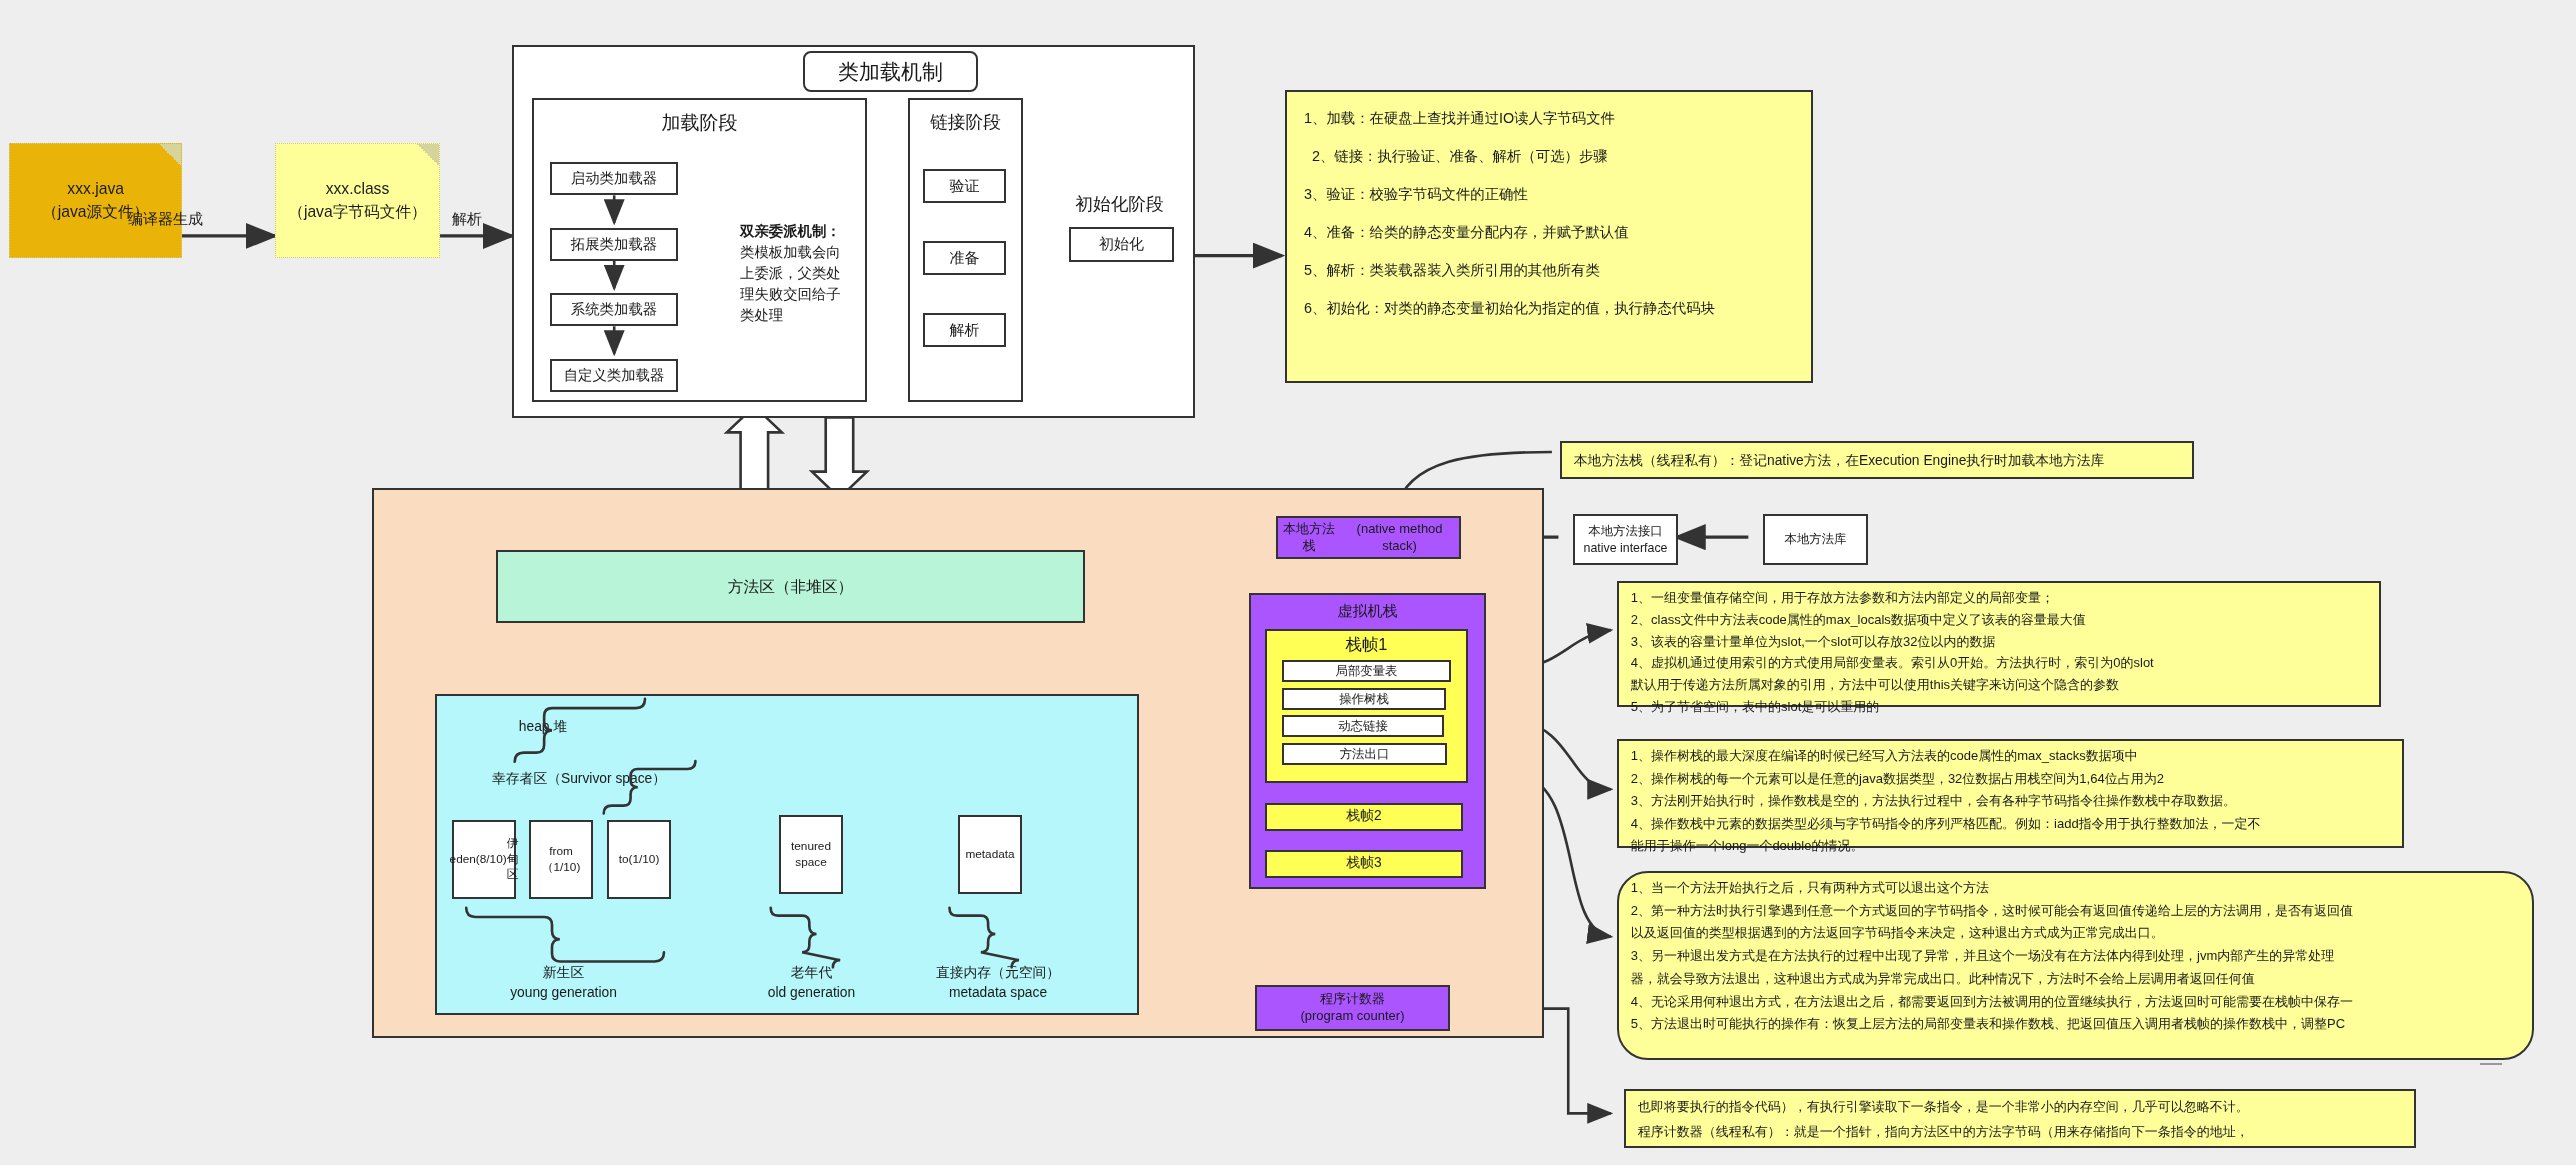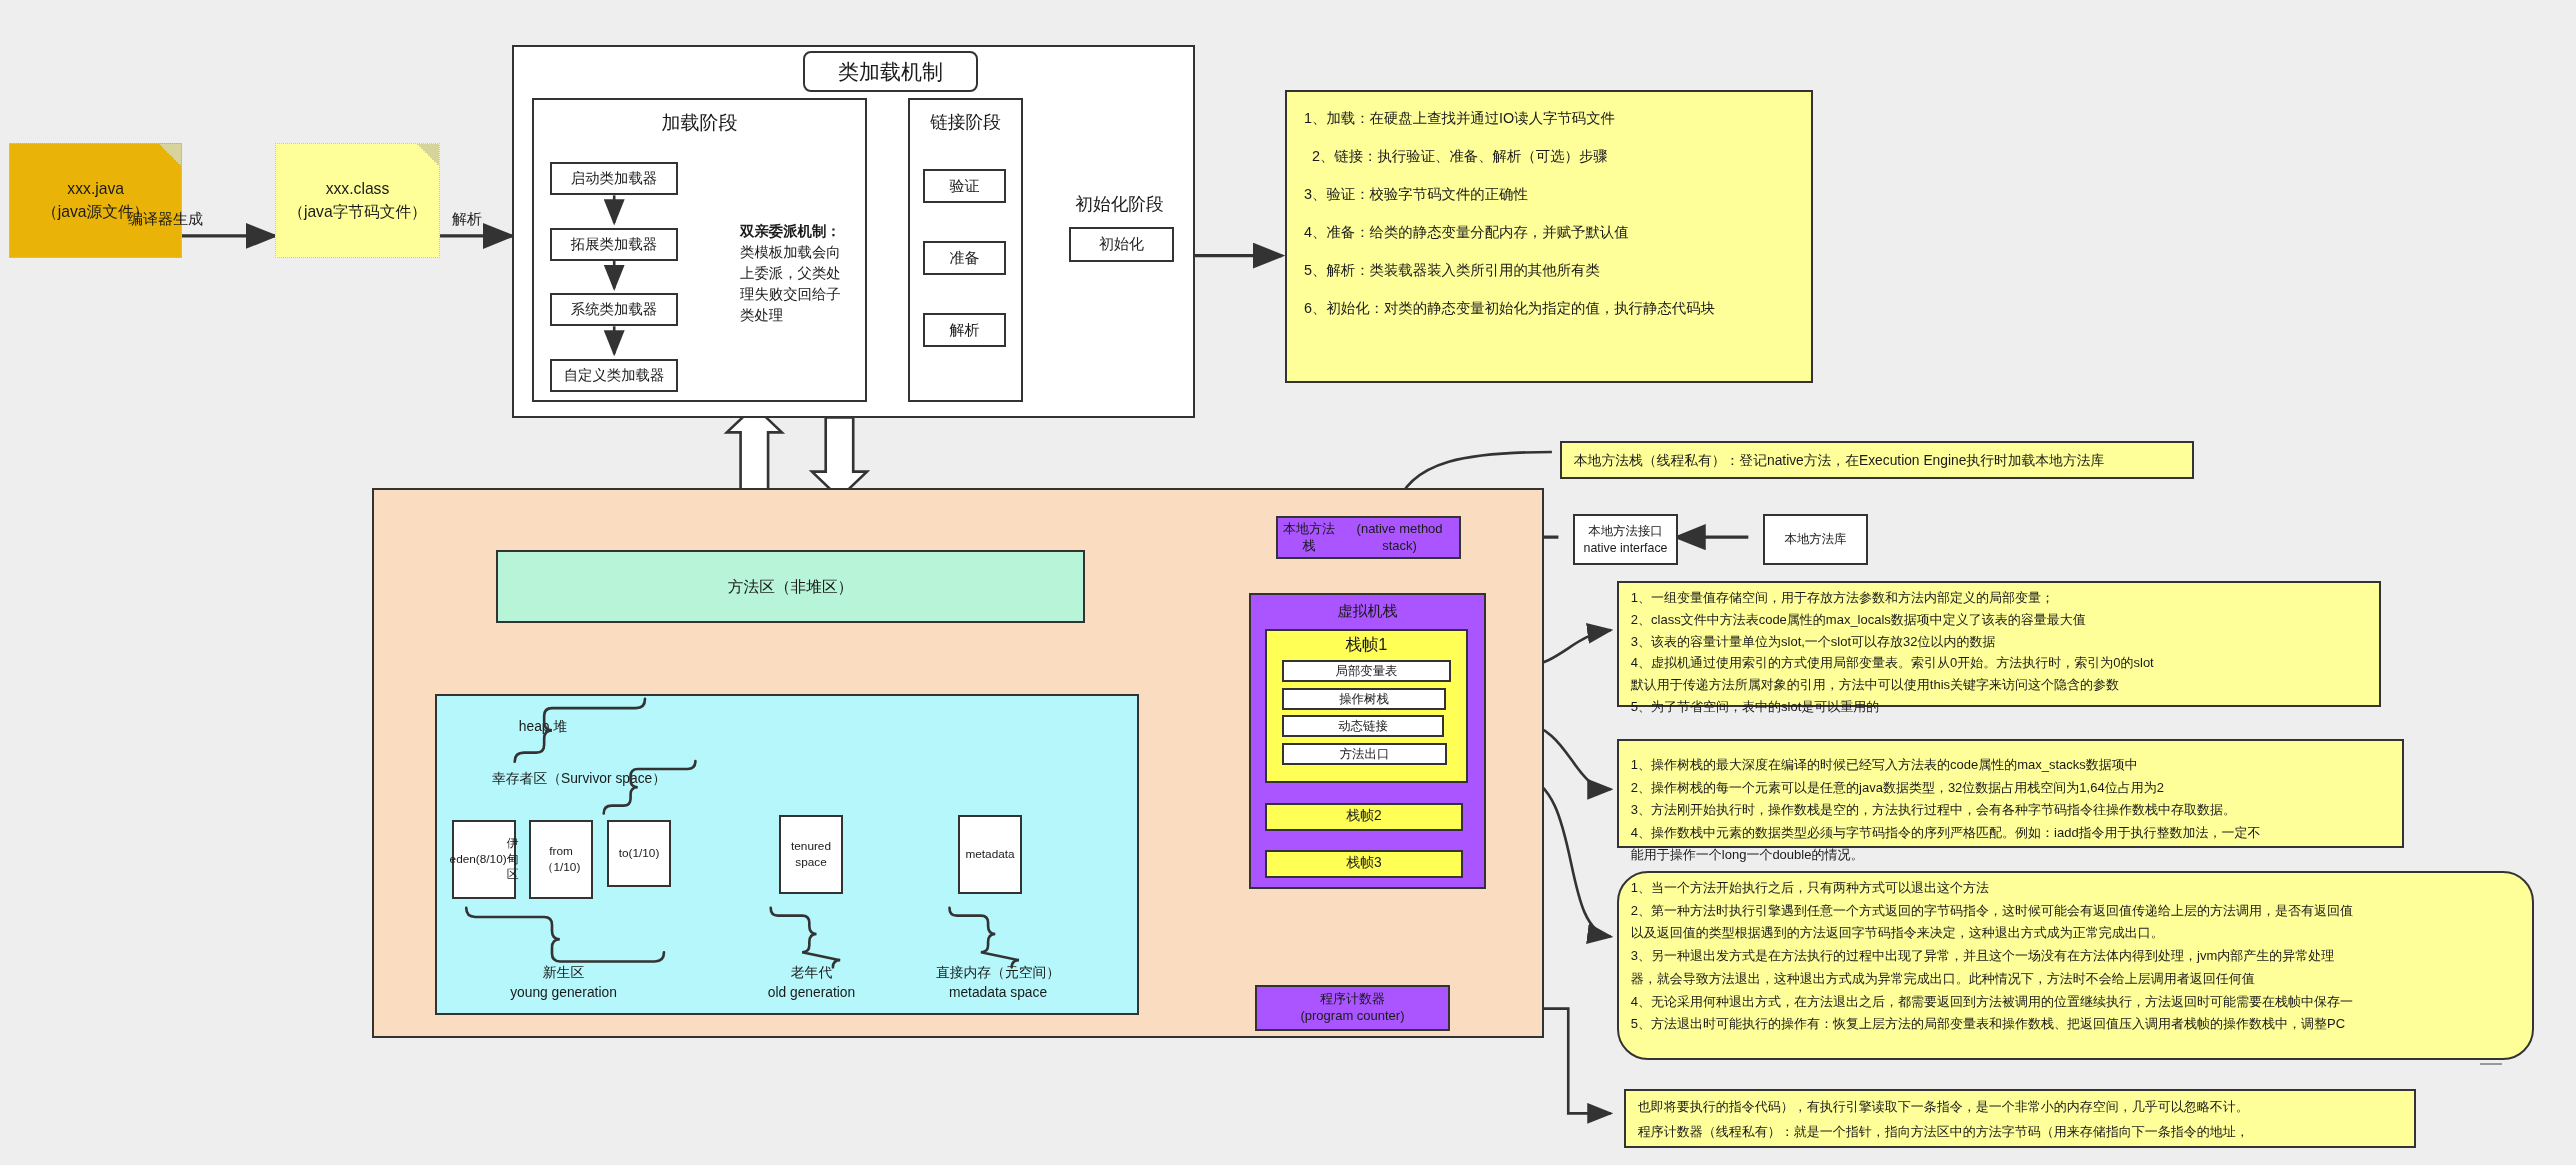--- a/index.html
+++ b/index.html
@@ -200,21 +200,21 @@
   </g>
 </svg>
 
 <div class="abs bx" style="left:452px;top:820px;width:64px;height:79px;font-size:11.8px;border-width:2px;">
   <span>eden(8/10)</span>
   <span>伊甸区</span>
 </div>
 <div class="abs bx" style="left:529px;top:820px;width:64px;height:79px;font-size:11.8px;border-width:2px;">
   <span>from（1/10)</span>
 </div>
-<div class="abs bx" style="left:607px;top:820px;width:64px;height:67px;font-size:11.8px;border-width:2px;">
+<div class="abs bx" style="left:607px;top:820px;width:64px;height:79px;font-size:11.8px;border-width:2px;">
   <span>to(1/10)</span>
 </div>
 <div class="abs bx" style="left:779px;top:815px;width:64px;height:79px;font-size:11.8px;border-width:2px;flex-direction:column;">
   <span>tenured</span>
   <span>space</span>
 </div>
 <div class="abs bx" style="left:958px;top:815px;width:64px;height:79px;font-size:11.8px;border-width:2px;">
   <span>metadata</span>
 </div>
 
@@ -281,21 +281,21 @@
 
 <div class="abs note" style="left:1617px;top:581px;width:764px;height:126px;font-size:13px;line-height:1.68;padding-top:3.9px;">
   <span class="ln">1、一组变量值存储空间，用于存放方法参数和方法内部定义的局部变量；</span>
   <span class="ln">2、class文件中方法表code属性的max_locals数据项中定义了该表的容量最大值</span>
   <span class="ln">3、该表的容量计量单位为slot,一个slot可以存放32位以内的数据</span>
   <span class="ln">4、虚拟机通过使用索引的方式使用局部变量表。索引从0开始。方法执行时，索引为0的slot</span>
   <span class="ln">默认用于传递方法所属对象的引用，方法中可以使用this关键字来访问这个隐含的参数</span>
   <span class="ln">5、为了节省空间，表中的slot是可以重用的</span>
 </div>
 
-<div class="abs note" style="left:1617px;top:739px;width:787px;height:109px;font-size:13px;line-height:1.74;padding-top:13px;">
+<div class="abs note" style="left:1617px;top:739px;width:787px;height:109px;font-size:13px;line-height:1.74;padding-top:4px;">
   <span class="ln">1、操作树栈的最大深度在编译的时候已经写入方法表的code属性的max_stacks数据项中</span>
   <span class="ln">2、操作树栈的每一个元素可以是任意的java数据类型，32位数据占用栈空间为1,64位占用为2</span>
   <span class="ln">3、方法刚开始执行时，操作数栈是空的，方法执行过程中，会有各种字节码指令往操作数栈中存取数据。</span>
   <span class="ln">4、操作数栈中元素的数据类型必须与字节码指令的序列严格匹配。例如：iadd指令用于执行整数加法，一定不</span>
   <span class="ln">能用于操作一个long一个double的情况。</span>
 </div>
 
 <div class="abs note" style="left:1617px;top:871px;width:917px;height:189px;font-size:13px;line-height:1.75;padding-top:3.9px;overflow:hidden;border-radius:31px;">
   <span class="ln">1、当一个方法开始执行之后，只有两种方式可以退出这个方法</span>
   <span class="ln">2、第一种方法时执行引擎遇到任意一个方式返回的字节码指令，这时候可能会有返回值传递给上层的方法调用，是否有返回值</span>

